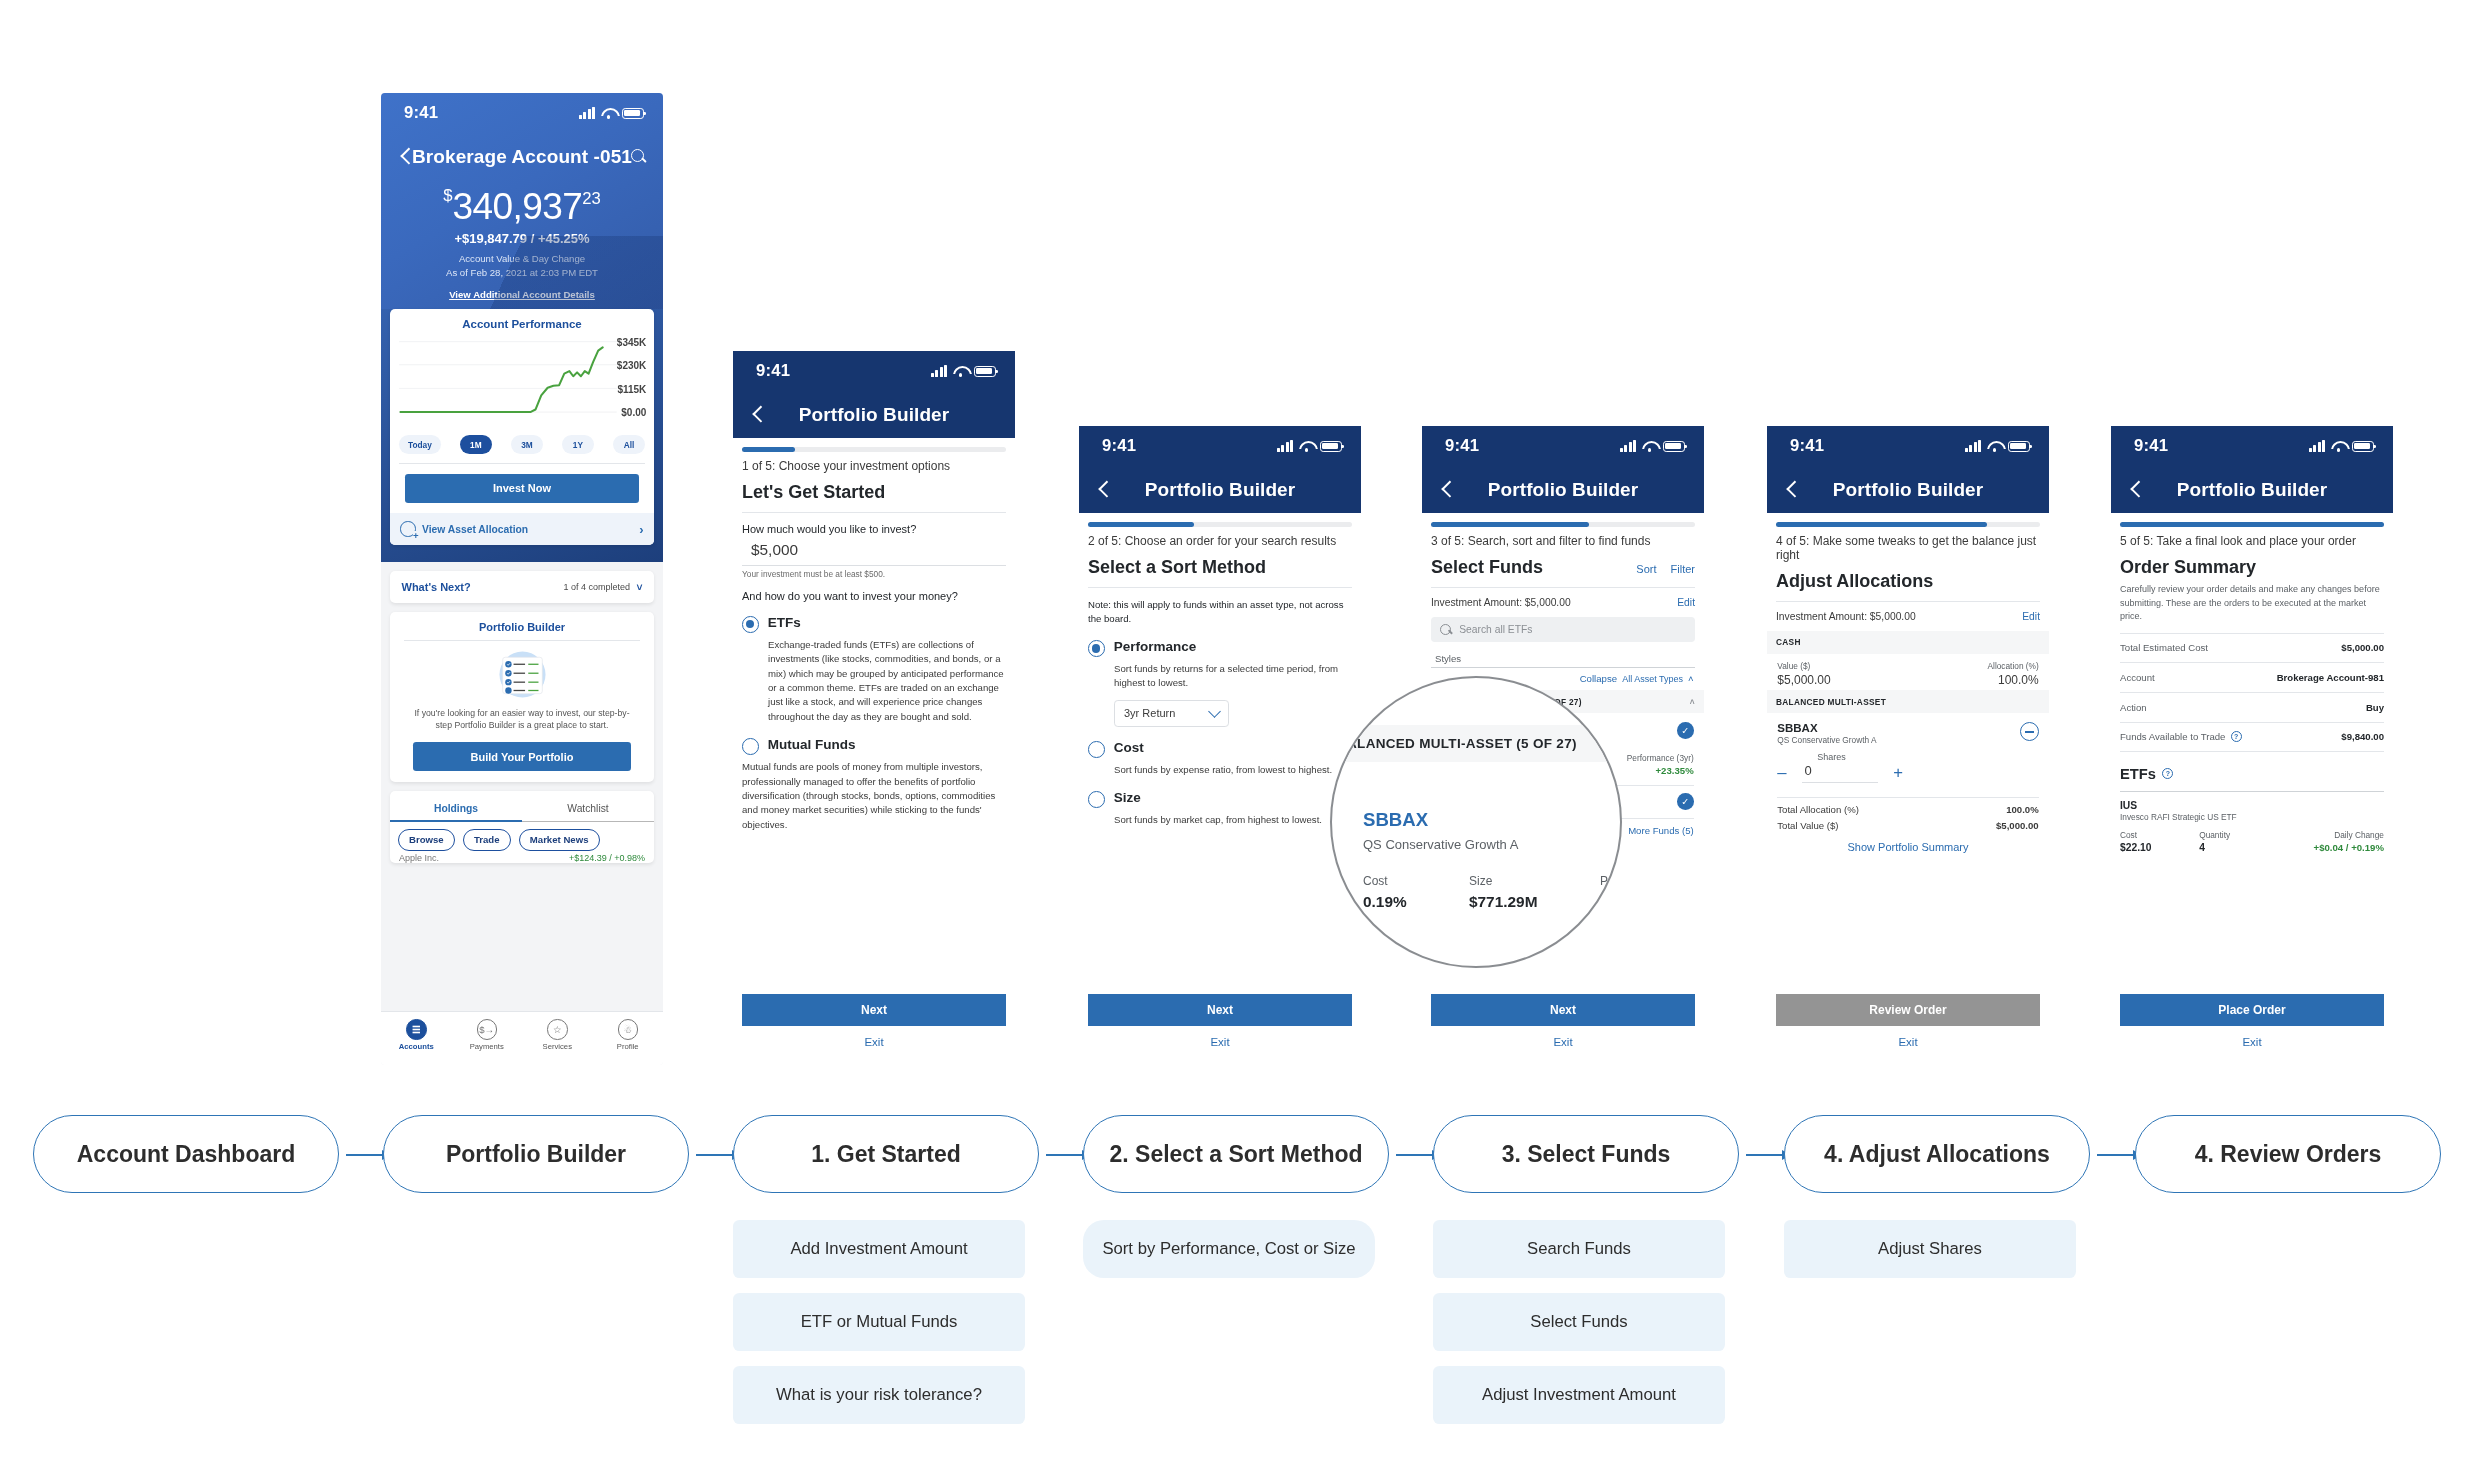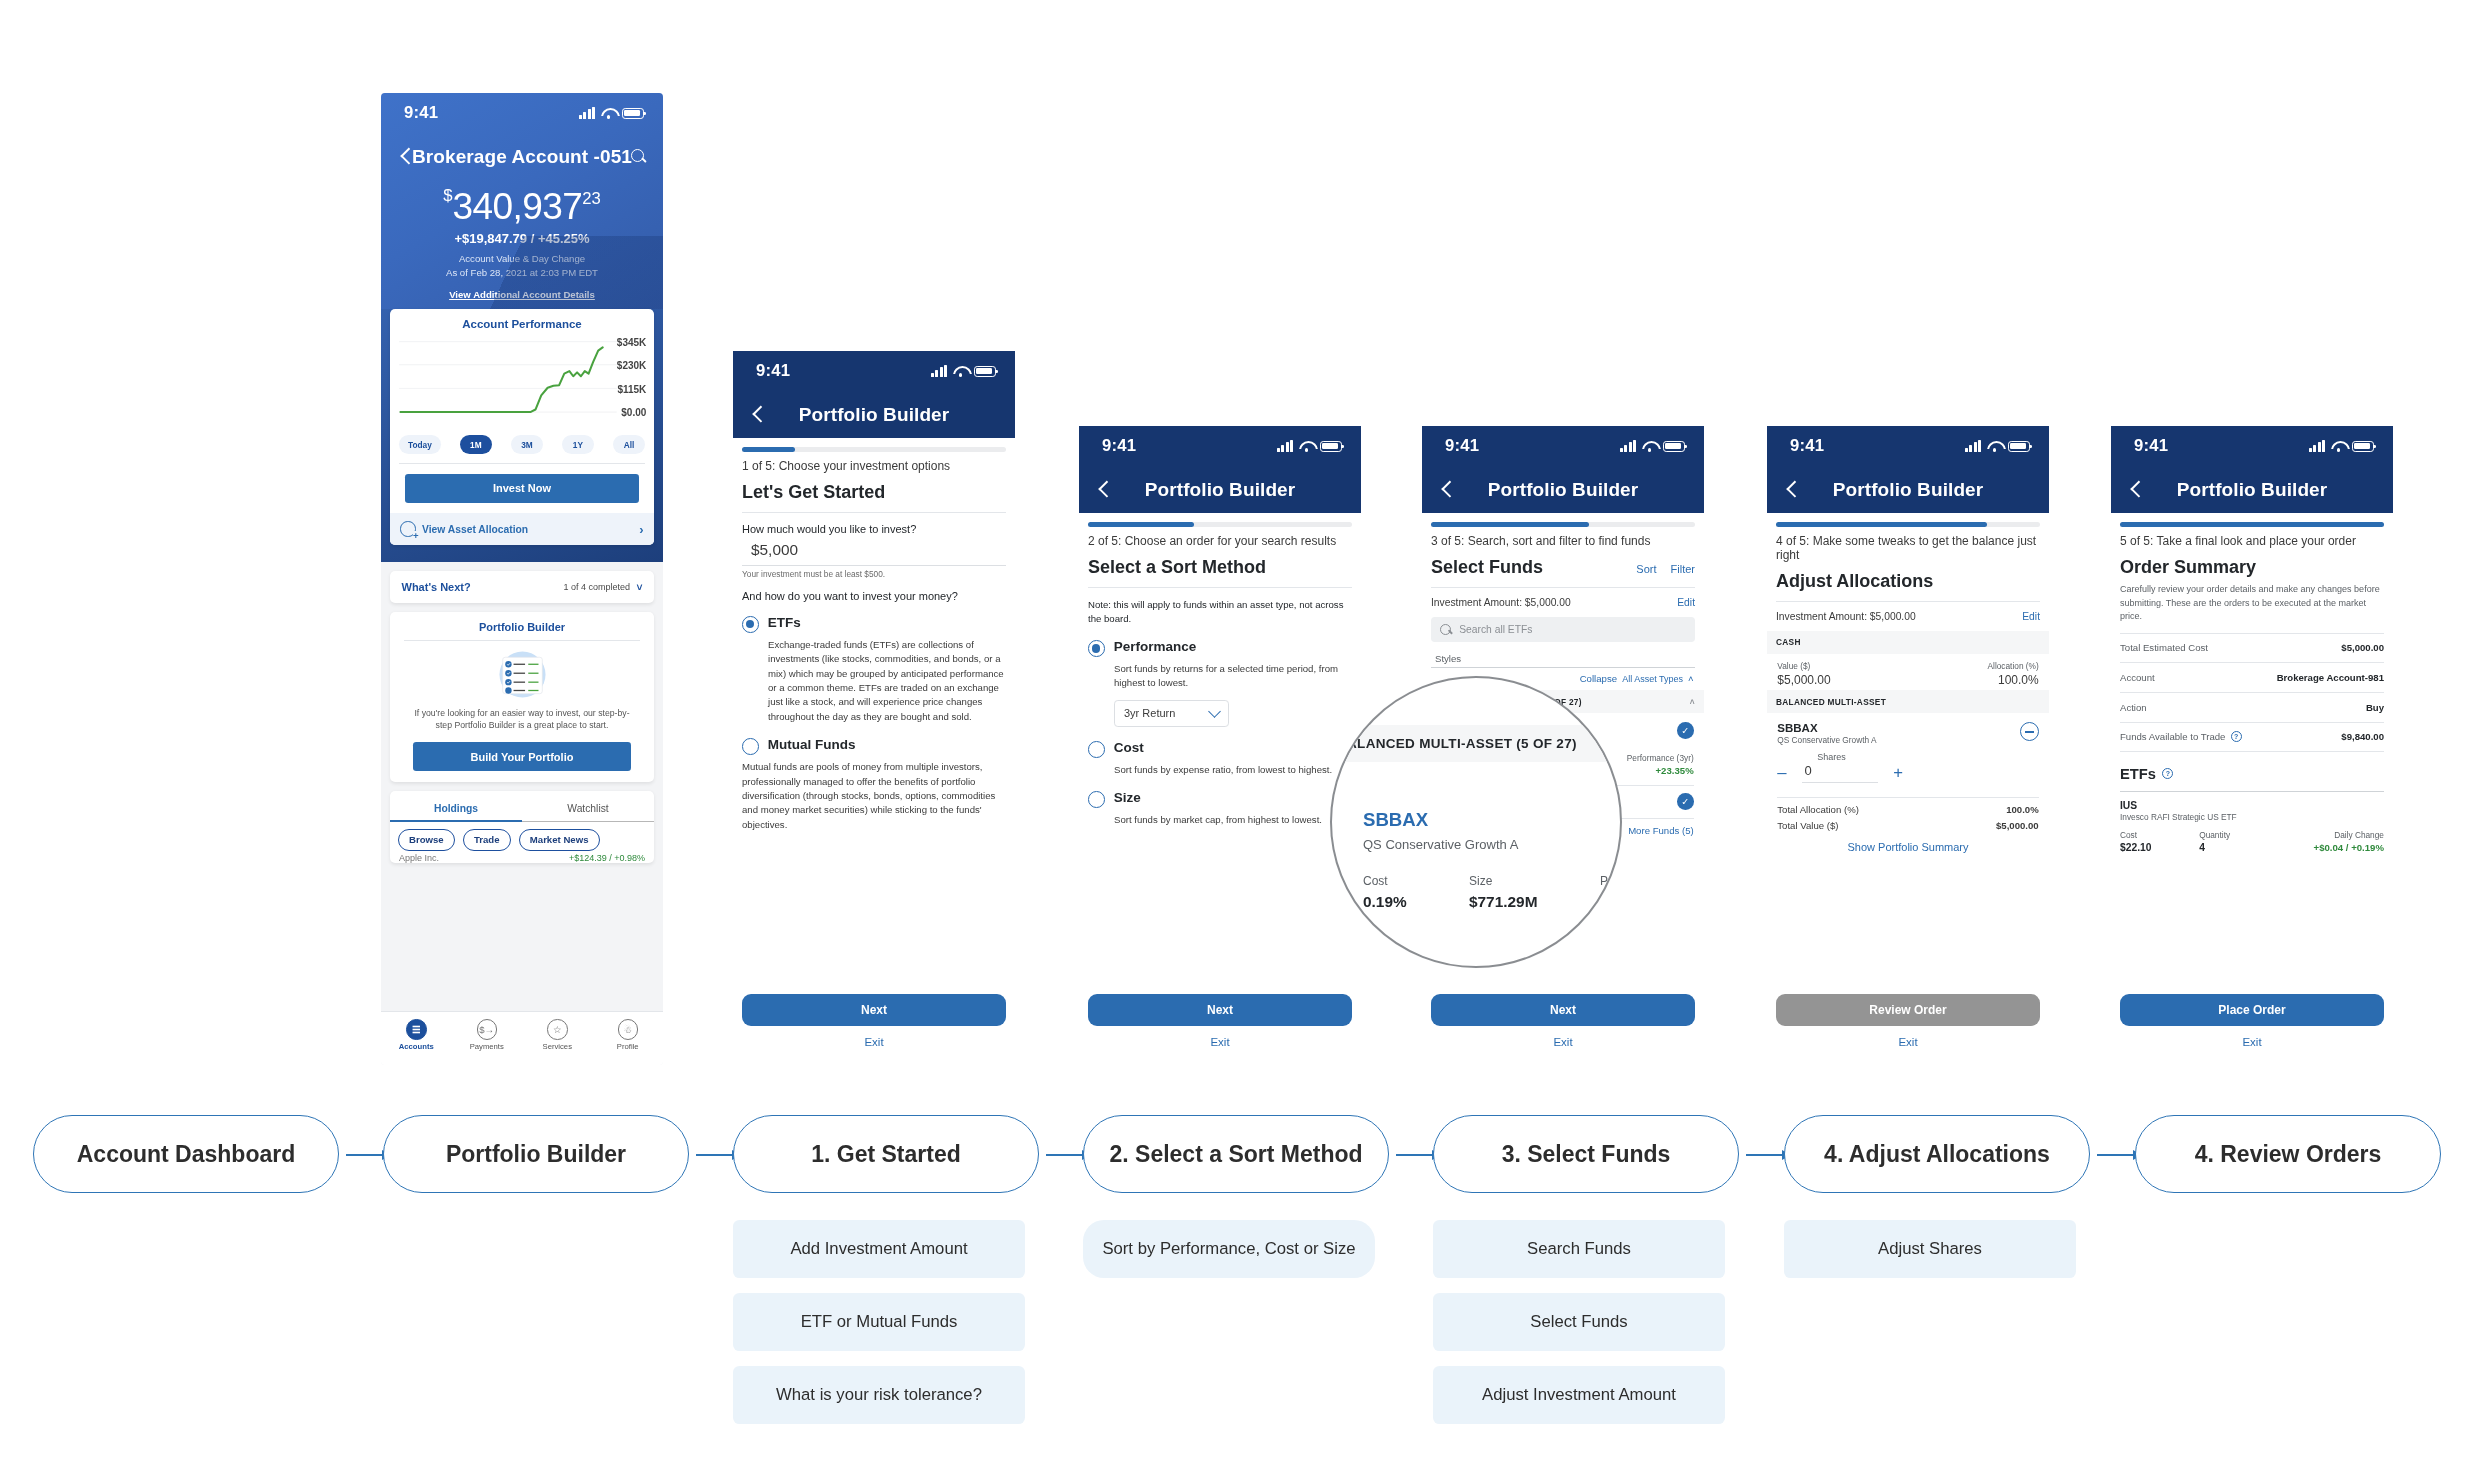--- a/index.html
+++ b/index.html
@@ -150,21 +150,21 @@
            display:flex;align-items:center;justify-content:center;}
   .radio.on::after{content:"";width:8.3px;height:8.3px;background:#2b6cb0;border-radius:50%;}
   .radio-lbl { font-size:13.5px; font-weight:bold; color:#23272b;}
   .radio-desc { font-size:9.6px; color:#3b3b3b; line-height:1.5; padding:5.1px 9px 0 35px;}
   .select-box { margin:9px 9px 0 35px; border:0.6px solid #dcdfe3; border-radius:3.8px;
                 padding:6.4px 9px; display:flex; align-items:center; justify-content:space-between;
                 font-size:11px; color:#3b3b3b; width:115px;}
   .chev-d { width:9px;height:9px;border-right:1.9px solid #2b6cb0;border-bottom:1.9px solid #2b6cb0;
             transform:rotate(45deg); margin-bottom:2.6px;}
   .btn-next { background:#2b6cb0;color:#fff;font-weight:bold;font-size:12px;text-align:center;
-              border-radius:9px;padding:9px 0; margin:0 9px; }
+              border-radius:0;padding:9px 0; margin:0 9px; }
   .btn-next.disabled { background:#949494; }
   .exit { text-align:center; color:#2b6cb0; font-size:11.5px; margin-top:10.3px;}
   .bottom-fix { position:absolute; left:0; right:0; bottom:16.7px; }
 
   .row-kv { display:flex; justify-content:space-between; align-items:center; padding:9px 9px 0; font-size:10.3px;}
   .row-kv .k { color:#3b3b3b; }
   .row-kv .v { color:#2b6cb0; }
   .search-field { margin:9px 9px 0; background:#eef0f2; border-radius:3.8px; padding:7px 9px;
                   display:flex; align-items:center; gap:7.7px; color:#8b8f94; font-size:10.3px;}
   .mag { width:11.5px;height:11.5px;position:relative;flex:none;}

